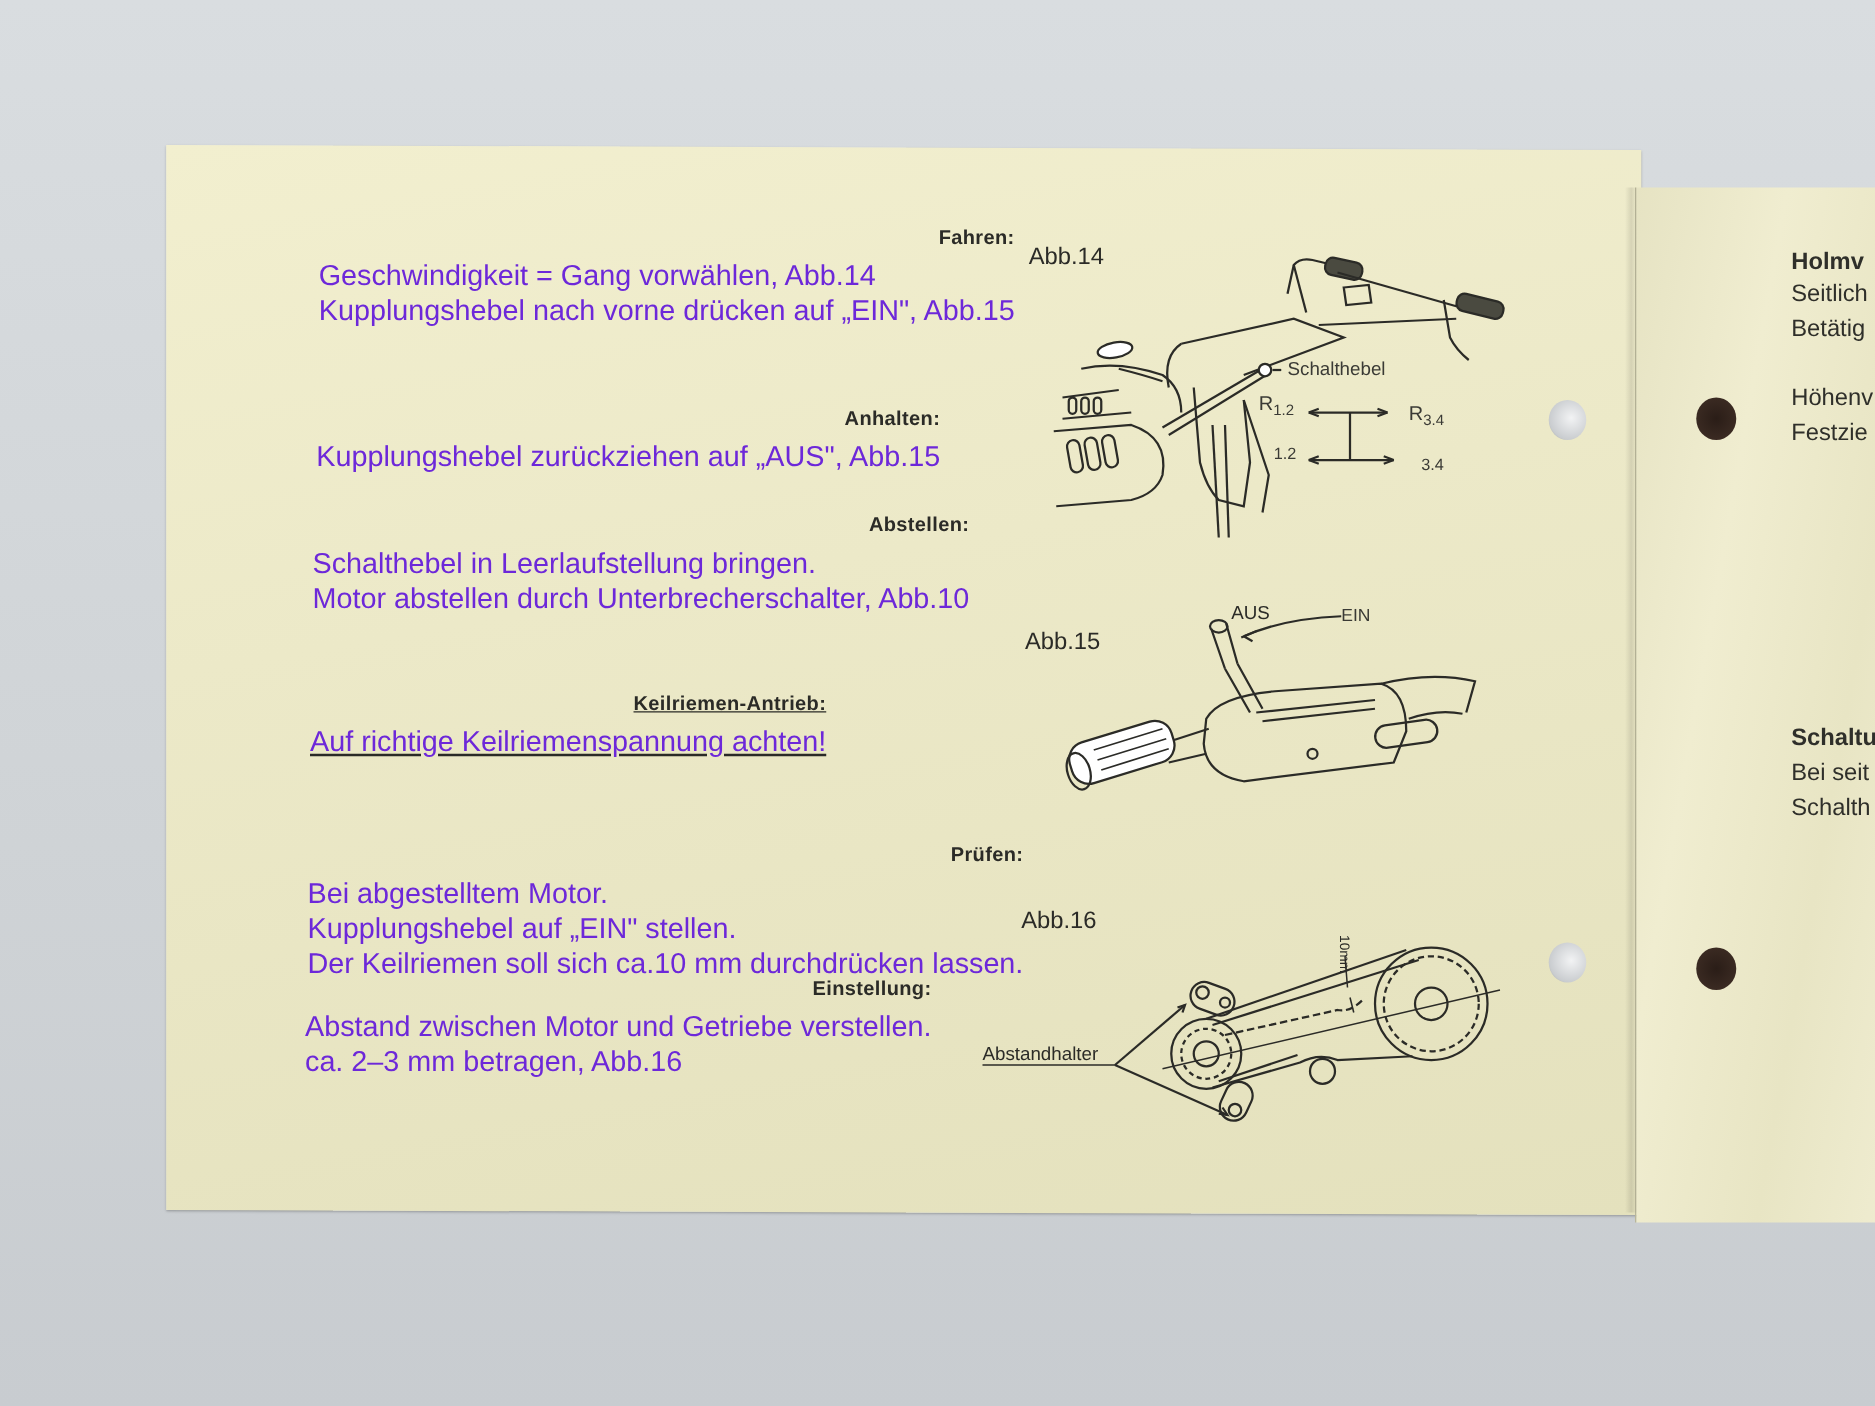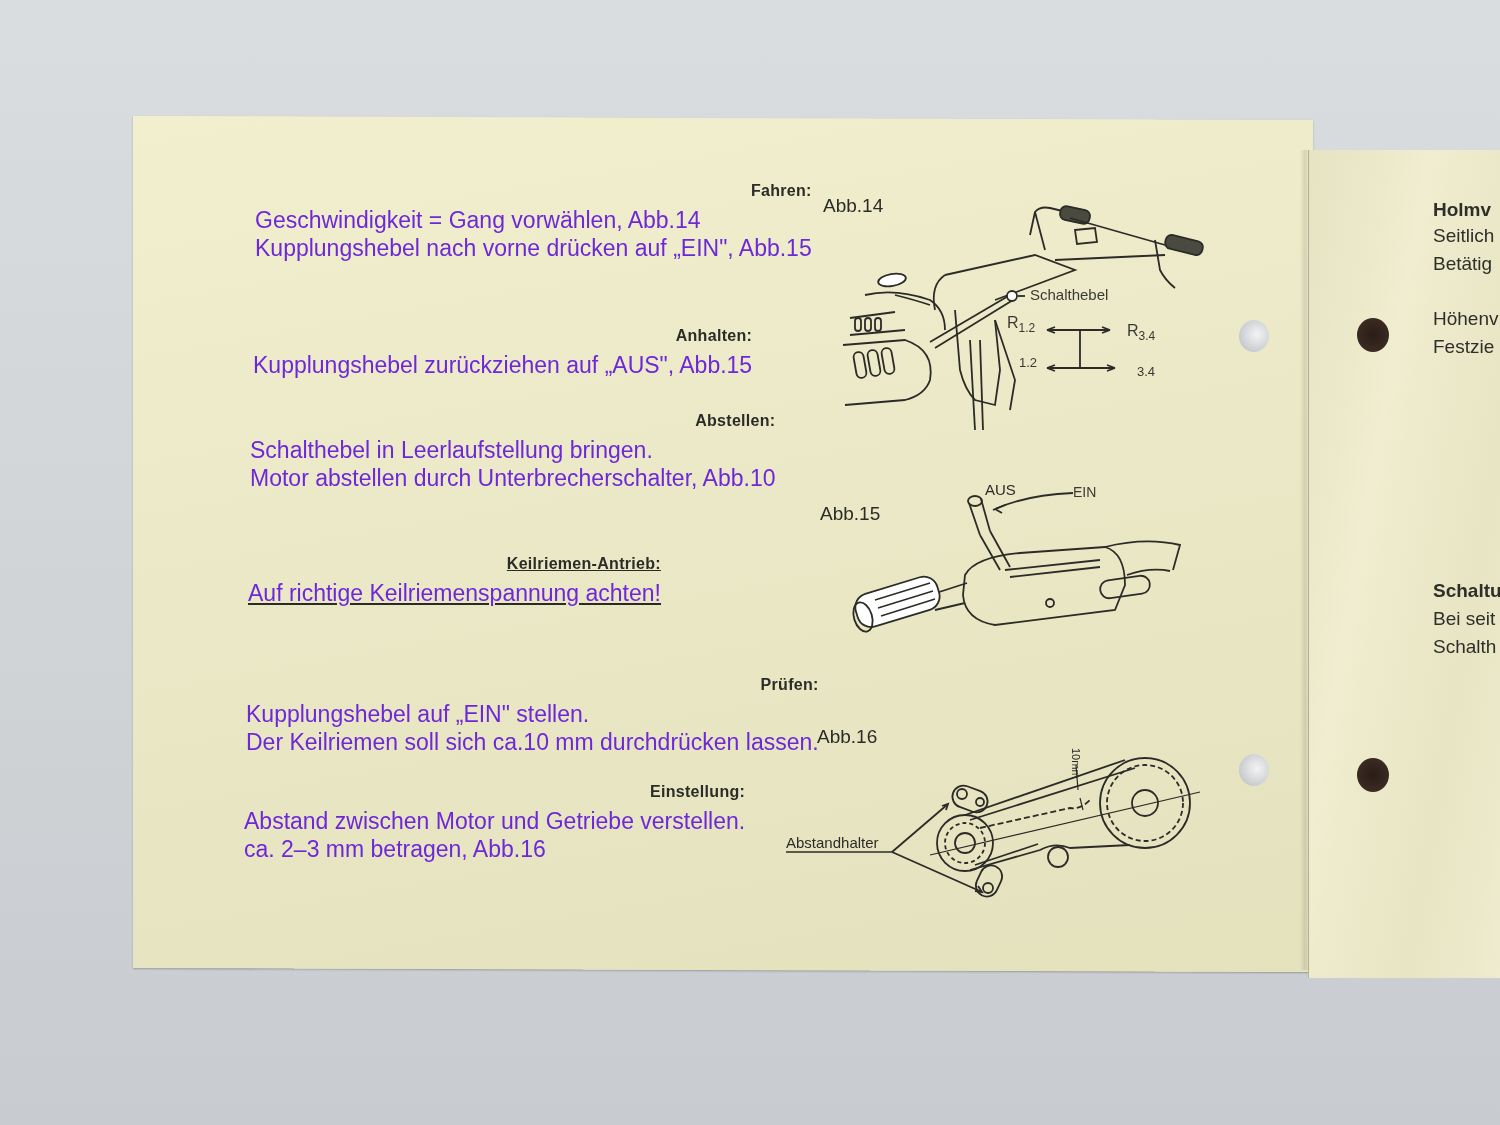--- a/index.html
+++ b/index.html
@@ -66,20 +66,21 @@
   <div class="line">Motor abstellen durch Unterbrecherschalter, Abb.10</div>
 </div>
 
 <div class="text-block" style="left:248px; top:555px;text-decoration:underline;">
   <div class="heading">Keilriemen-Antrieb:</div>
   <div class="line">Auf richtige Keilriemenspannung achten!</div>
 </div>
 
 <div class="text-block" style="left:246px; top:676px;">
   <div class="heading">Prüfen:</div>
+  <div class="line">Bei abgestelltem Motor.</div>
   <div class="line">Kupplungshebel auf „EIN" stellen.</div>
   <div class="line">Der Keilriemen soll sich ca.10 mm durchdrücken lassen.</div>
 </div>
 
 <div class="text-block" style="left:244px; top:783px;">
   <div class="heading">Einstellung:</div>
   <div class="line">Abstand zwischen Motor und Getriebe verstellen.</div>
   <div class="line">ca. 2–3 mm betragen, Abb.16</div>
 </div>
 

